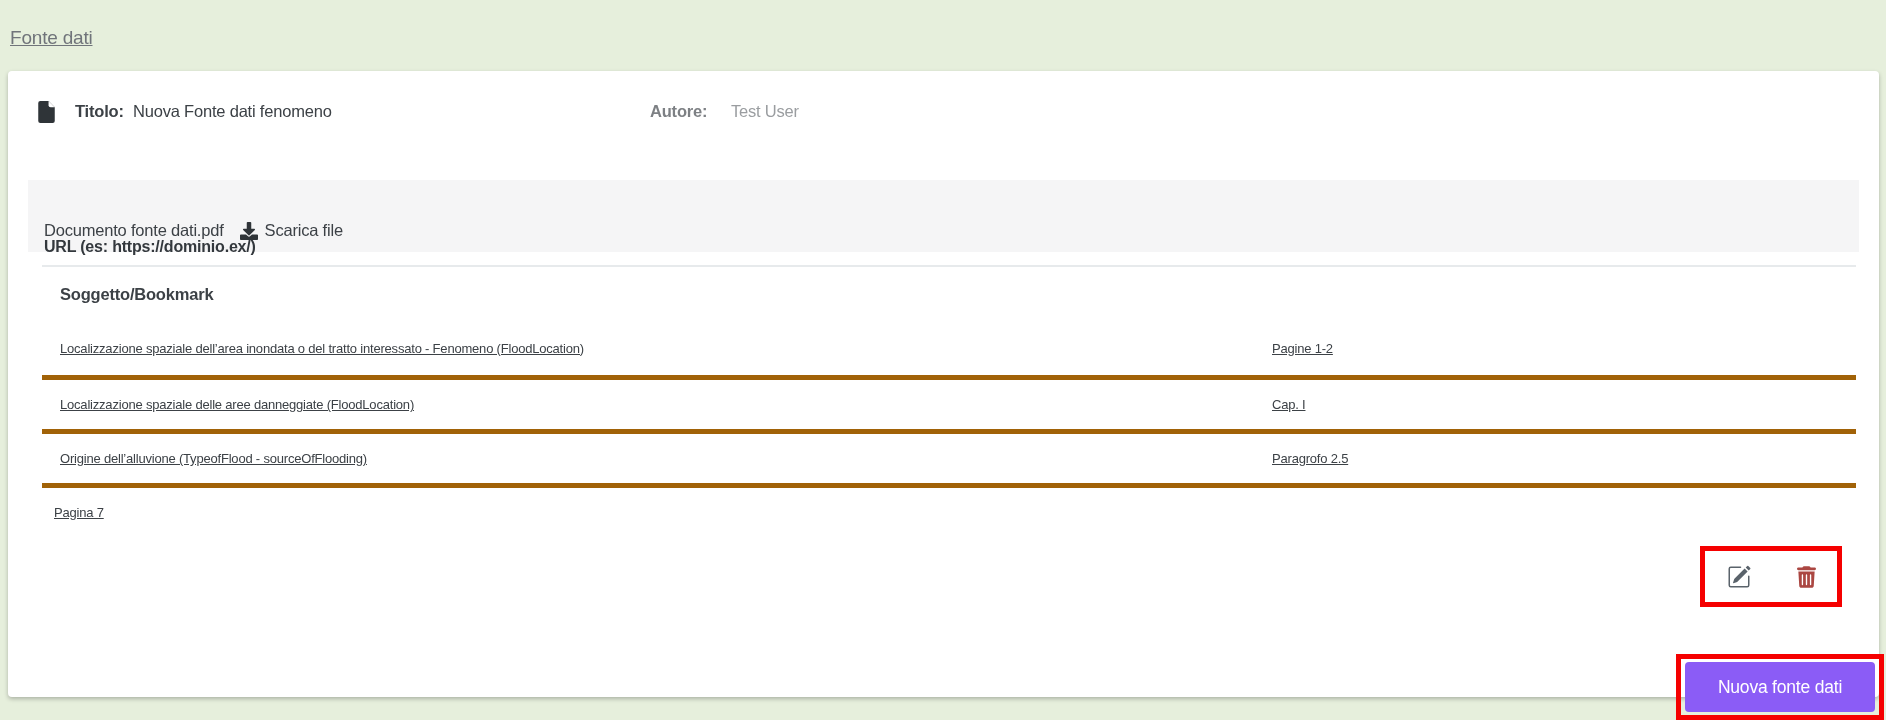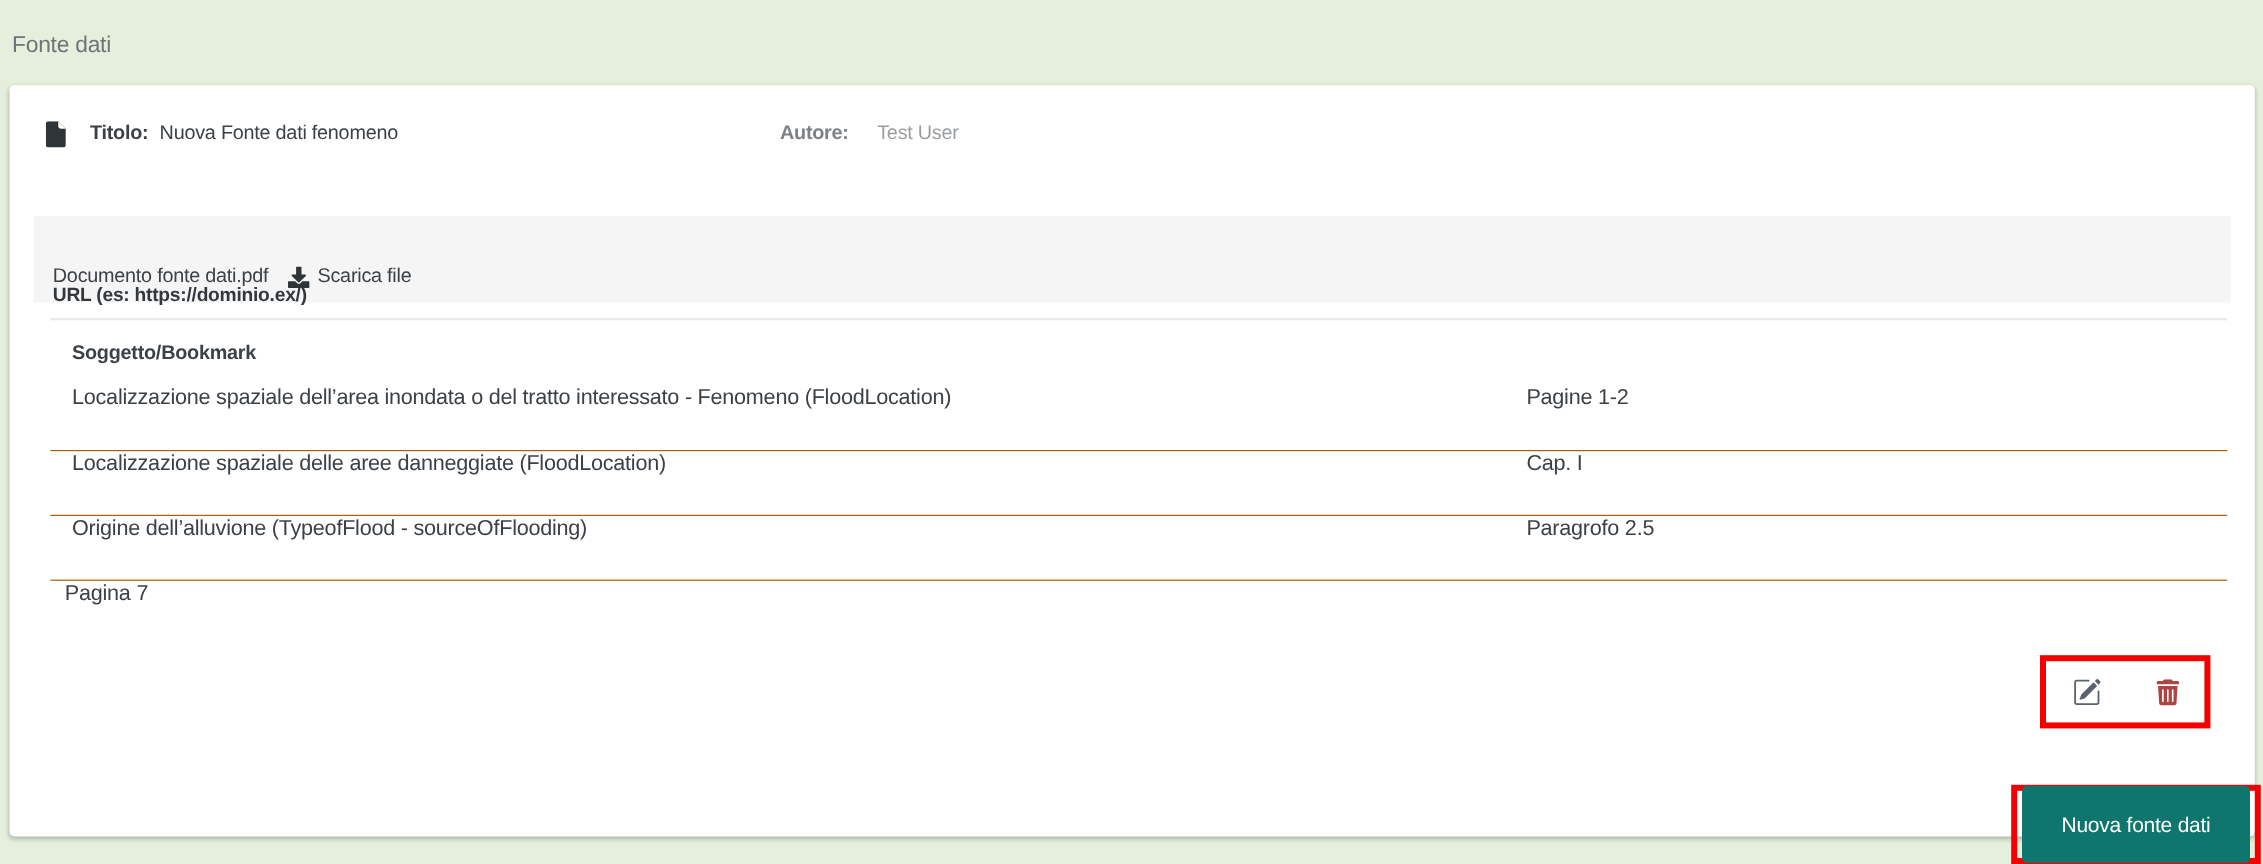--- a/index.html
+++ b/index.html
@@ -6,21 +6,21 @@
   html,body { width:1886px; height:720px; overflow:hidden; }
   body {
     font-family:"Liberation Sans","DejaVu Sans",sans-serif;
     background:#e6efdc;
     color:#3c4146;
     position:relative;
     letter-spacing:-0.2px;
   }
   .page-title{
     position:absolute; left:10px; top:27px;
-    font-size:19px; color:#70747a;
+    font-size:19px; color:#70747a;text-decoration:underline;
   }
   .card{
     position:absolute; left:8px; top:71px;
     width:1871px; height:626px;
     background:#ffffff; border-radius:4px;
     box-shadow:0 2px 4px rgba(0,0,0,.25);
   }
   .title-row{ position:absolute; left:0; top:30px; width:100%; height:24px; }
   .file-icon{ position:absolute; left:30px; top:0; width:17px; height:22px; }
   .titolo-label{ position:absolute; left:67px; top:1px; font-weight:700; font-size:16.5px; }
@@ -38,43 +38,43 @@
   .doc-name{ margin-right:16px; }
   .download-link{ display:flex; align-items:center; cursor:pointer; }
   .download-icon{ width:18px; height:18px; margin-right:7px; }
 
   .table{
     position:absolute; left:34px; top:194px;
     width:1814px;
     border-top:2px solid #e7eaec;
   }
   .thead-row{ height:54px; display:flex; align-items:center; font-weight:700; font-size:16.5px;justify-content:center; }
-  .trow{ height:54px; display:flex; align-items:flex-start; font-size:18px; }
-  .trow + .trow{ border-top:1px solid #a16207; }
+  .trow{ height:54px; display:flex; align-items:center; font-size:13px;text-decoration:underline; }
+  .trow + .trow{ border-top:5px solid #a16207; }
   .col-subject{ flex:1 1 auto; padding-left:18px; }
   .col-pages{ flex:0 0 596px; padding-left:12px; }
 
   .annotation-box{ border:5px solid #f50000; }
   .actions-box{
     position:absolute; left:1692px; top:475px;
     width:142px; height:61px;
     display:flex; align-items:center; justify-content:center; gap:46px;
   }
   .icon-btn{ background:none; border:none; cursor:pointer; display:flex; align-items:center; padding:0; }
   .edit-icon{ width:24px; height:24px; fill:#5a636b; }
   .trash-icon{ width:19px; height:22px; fill:#ab4742; }
 
   .new-btn-box{
     position:absolute; left:1676px; top:654px;
     width:208px; height:66px;
     display:flex; align-items:center; justify-content:center;
   }
   .new-btn{
-    width:190px; height:64px;
-    background:#0f766e; color:#ffffff;
+    width:190px; height:50px;
+    background:#8b5cf6; color:#ffffff;
     border:none; border-radius:4px;
     font-family:inherit; font-size:17.5px; letter-spacing:-0.2px;
     cursor:pointer;
   }
 </style>
 </head>
 <body>
 
 <div class="page-title">Fonte dati</div>
 

